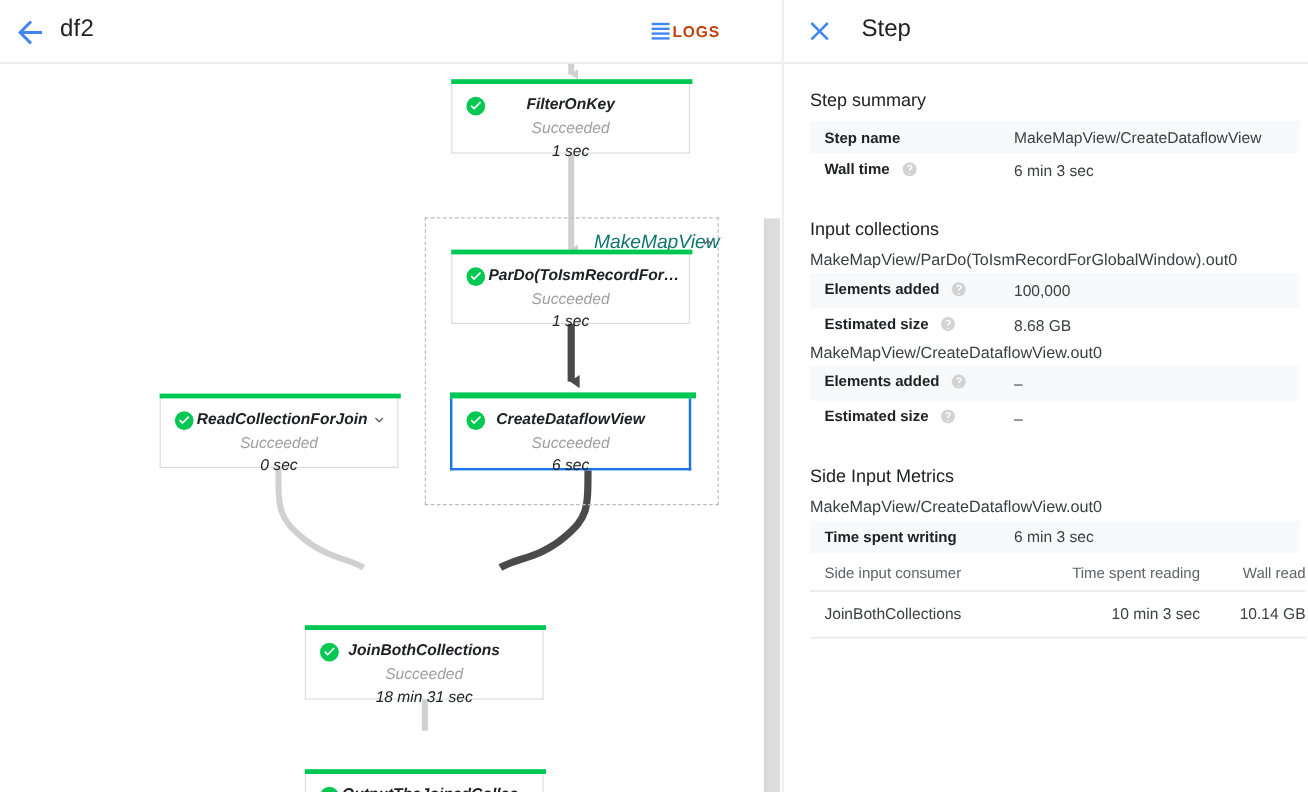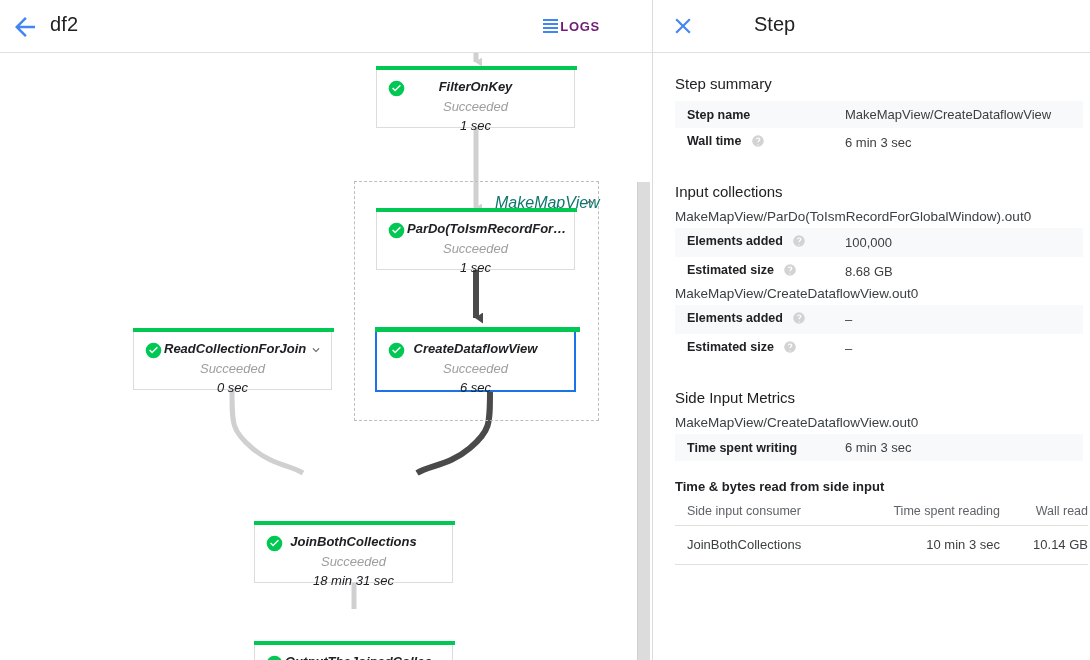--- a/index.html
+++ b/index.html
@@ -33,21 +33,21 @@
   }
   #job-title {
     position: absolute; left: 50px; top: 13px;
     font-size: 20px; color: #212121; font-weight: 400;
     letter-spacing: .2px;
   }
   #logs-button {
     position: absolute; right: 52px; top: 14px;
     height: 24px;
     display: flex; align-items: center; gap: 2px;
-    color: #701a75; cursor: pointer;
+    color: #c2410c; cursor: pointer;
   }
   #logs-label { font-size: 13px; font-weight: 600; letter-spacing: .7px; }
   .hamburger { display: flex; flex-direction: column; gap: 2px; }
   .hamburger i { display: block; width: 15px; height: 2px; background: #4285f4; }
 
   
   #graph-canvas {
     position: absolute; left: 0; top: 53px;
     width: 652px; height: 607px;
     overflow: hidden;
@@ -135,21 +135,21 @@
     position: absolute; left: 0; top: 0;
     width: 437px; height: 53px;
     border-bottom: 1px solid #e0e0e0;
   }
   #close-icon {
     position: absolute; left: 17px; top: 13px;
     width: 26px; height: 26px; cursor: pointer;
   }
   #panel-title {
     position: absolute; left: 65px; top: 13px;
-    font-size: 20px; color: #212121; font-weight: 400; margin-left: 36px;
+    font-size: 20px; color: #212121; font-weight: 400;
   }
   #right-body {
     position: absolute; left: 0; top: 53px;
     width: 437px; height: 607px;
     padding: 22px 9px 0 22px;
   }
   .section-title {
     font-size: 15px; color: #202124; font-weight: 400;
     margin: 0 0 9px 0;
   }
@@ -461,21 +461,20 @@
       <div class="coll-name">MakeMapView/CreateDataflowView.out0</div>
       <table class="kv">
         <tbody>
             <tr class="stripe">
           <td class="k">Time spent writing</td>
           <td class="v">6 min 3 sec</td>
         </tr>
       </tbody>
         </table>
 
-      <div class="subsection-title">Time &amp; bytes read from side input</div>
       <table class="sidein">
         <colgroup>
             <col class="c1">
             <col class="c2">
             <col class="c3">
           </colgroup>
         <thead>
           <tr>
             <th>Side input consumer</th>
             <th class="num">Time spent reading</th>

